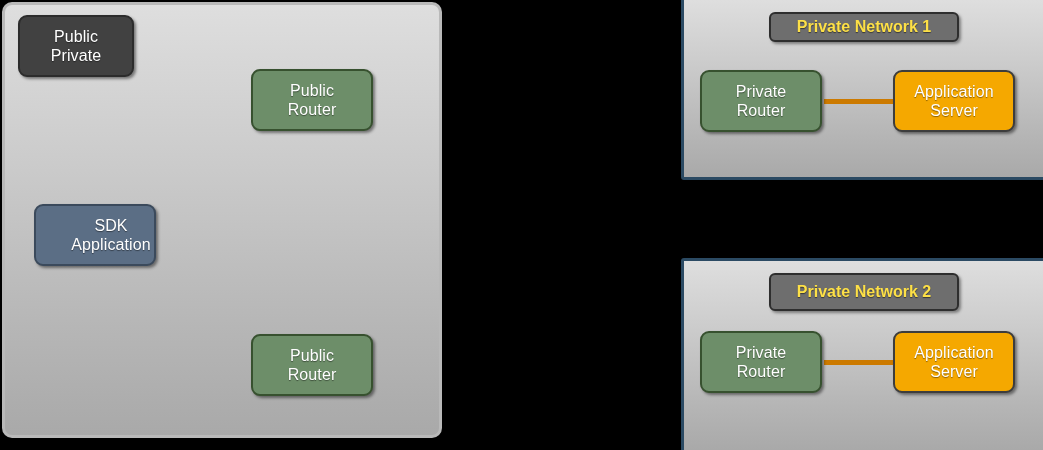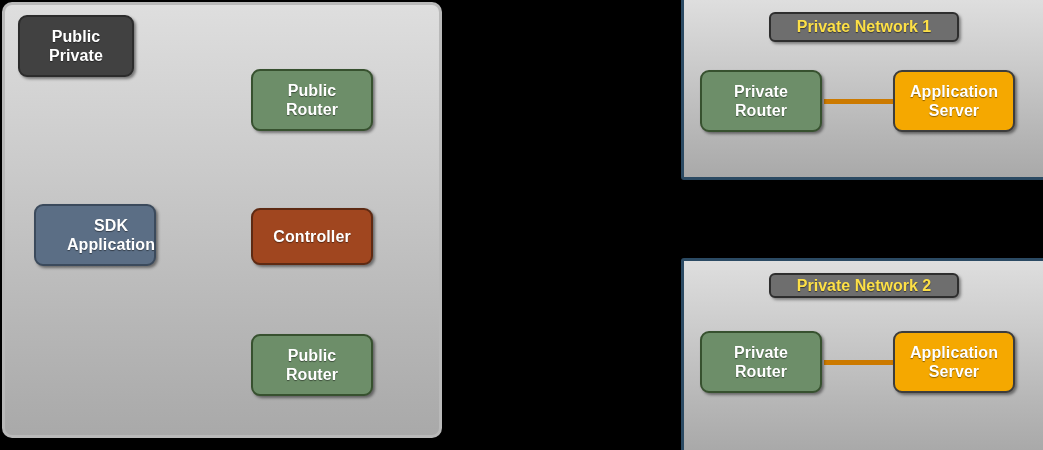--- a/index.html
+++ b/index.html
@@ -51,21 +51,21 @@
 
   
   .node {
     position: absolute;
     box-sizing: border-box;
     display: flex;
     align-items: center;
     justify-content: center;
     text-align: center;
     color: #ffffff;
-    font-weight: bold;
+    font-weight: normal;
     font-size: 16px;
     line-height: 19px;
     border-radius: 9px;
     letter-spacing: 0.1px;
     text-shadow: 0 1px 1px rgba(0,0,0,0.45);
     box-shadow: 2px 2px 3px rgba(0,0,0,0.45);
     z-index: 3;
   }
   .node-internet {
     background: #414141;
@@ -136,23 +136,20 @@
       </span>
     </div>
 
     <div class="node node-sdk" style="left: 29px; top: 199px; width: 122px; height: 62px; padding-left: 32px;">
       <span>
         <span>SDK</span><br>
         <span>Application</span>
       </span>
     </div>
 
-    <div class="node node-controller" style="left: 246px; top: 203px; width: 122px; height: 57px;">
-      <span>Controller</span>
-    </div>
 
     <div class="node node-router-public" style="left: 246px; top: 329px; width: 122px; height: 62px;">
       <span>
         <span>Public</span><br>
         <span>Router</span>
       </span>
     </div>
 
   </div>
 
@@ -175,21 +172,21 @@
       <span>
         <span>Application</span><br>
         <span>Server</span>
       </span>
     </div>
 
   </div>
 
   <div class="panel panel-private panel-private-2">
 
-    <div class="net-badge" style="left: 85px; top: 12px; width: 190px; height: 25px;">
+    <div class="net-badge" style="left: 85px; top: 12px; width: 190px; height: 38px;">
       <span>Private Network 2</span>
     </div>
 
     <div class="link" style="left: 140px; top: 99px; width: 80px;"></div>
 
     <div class="node node-router-private" style="left: 16px; top: 70px; width: 122px; height: 62px;">
       <span>
         <span>Private</span><br>
         <span>Router</span>
       </span>

